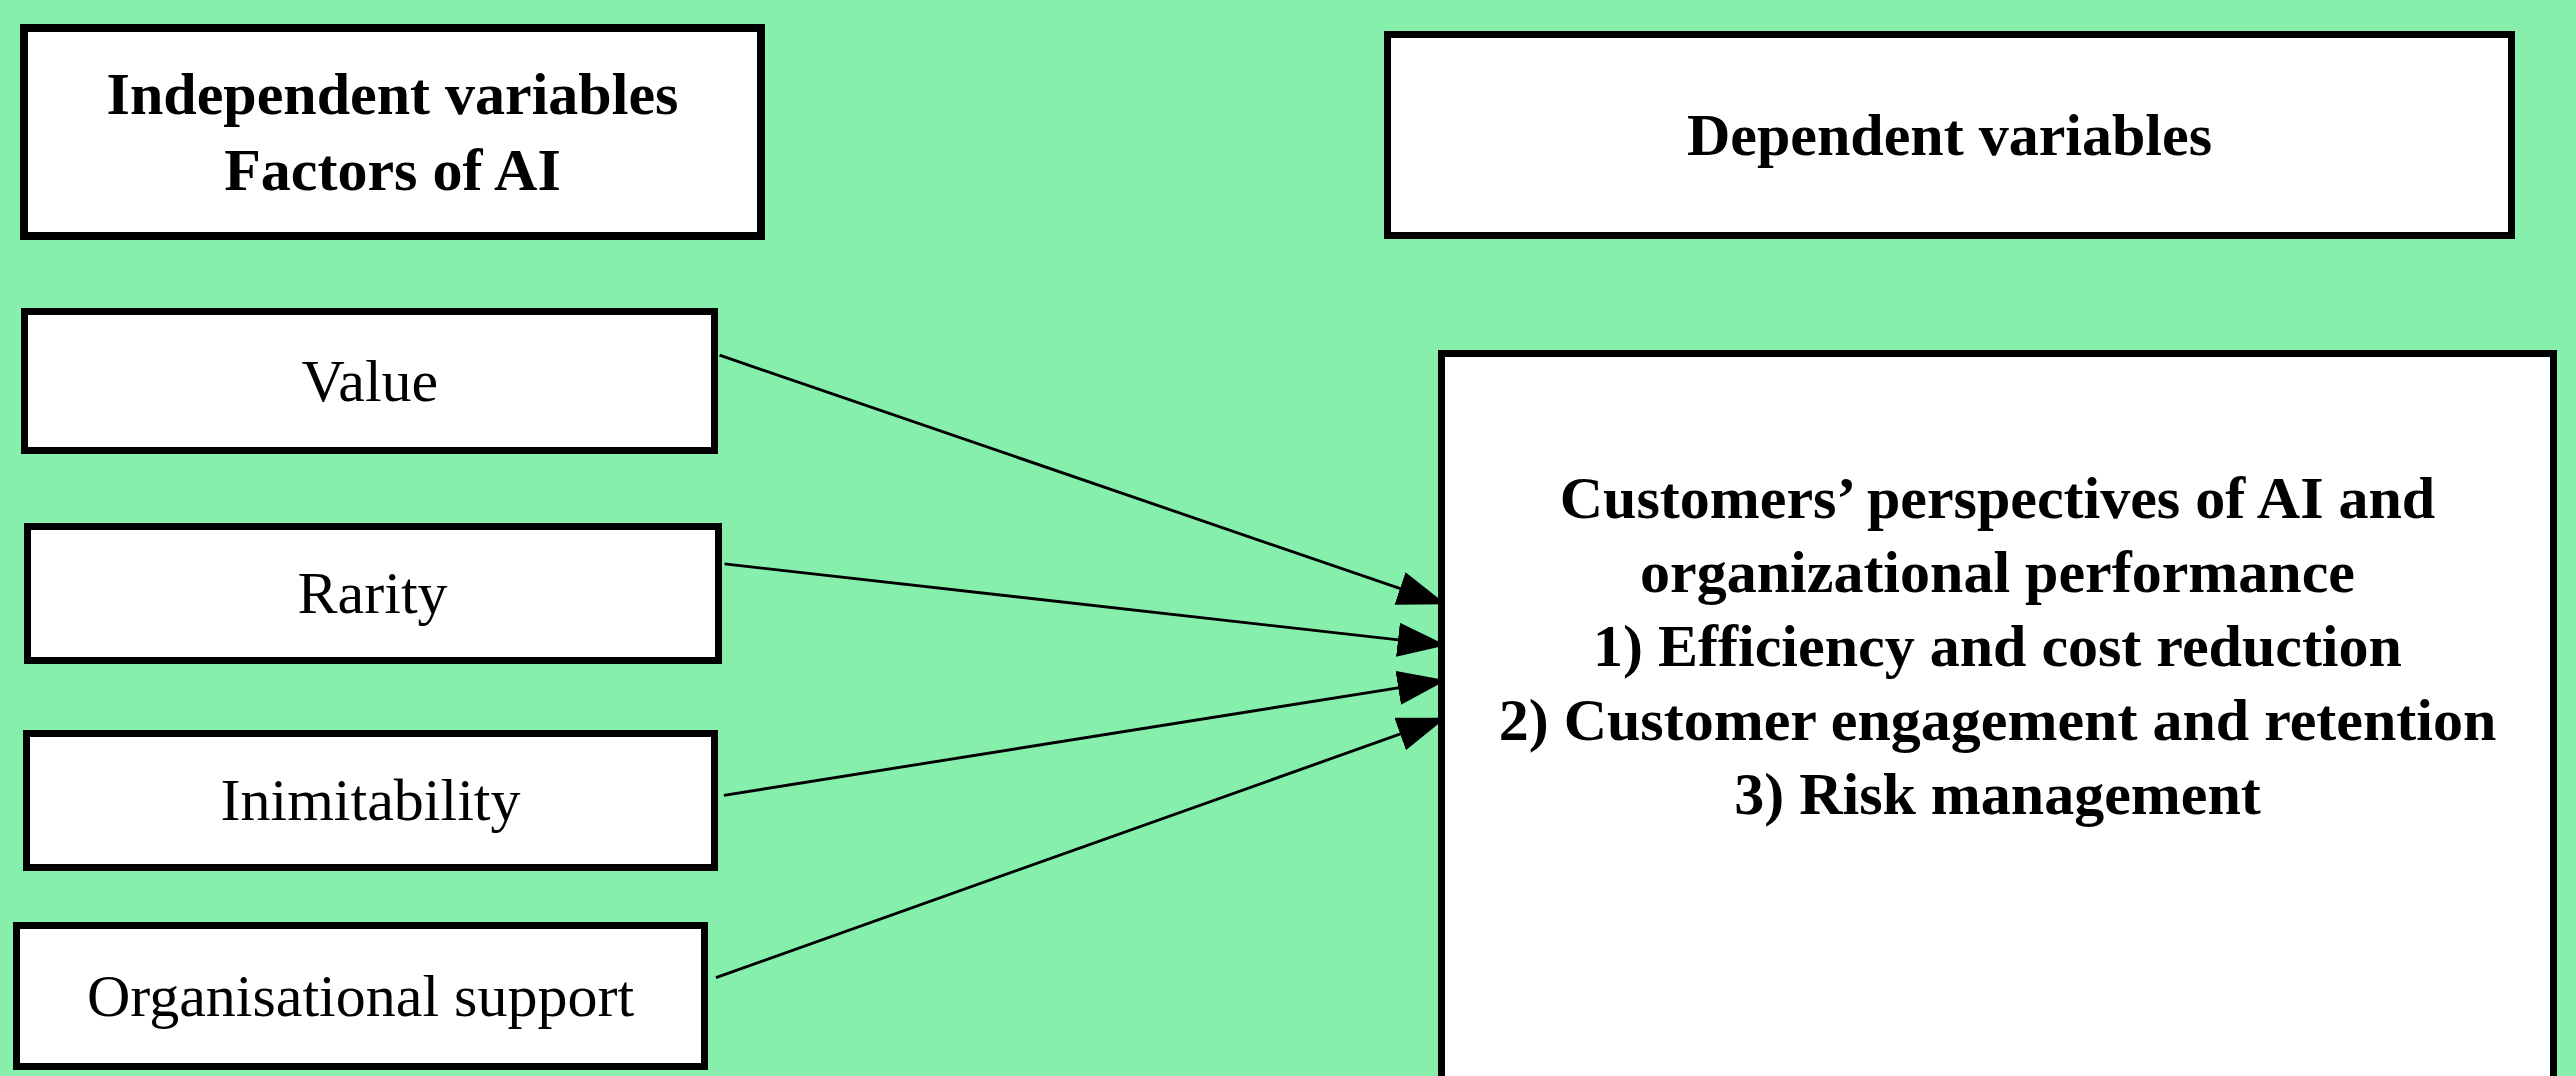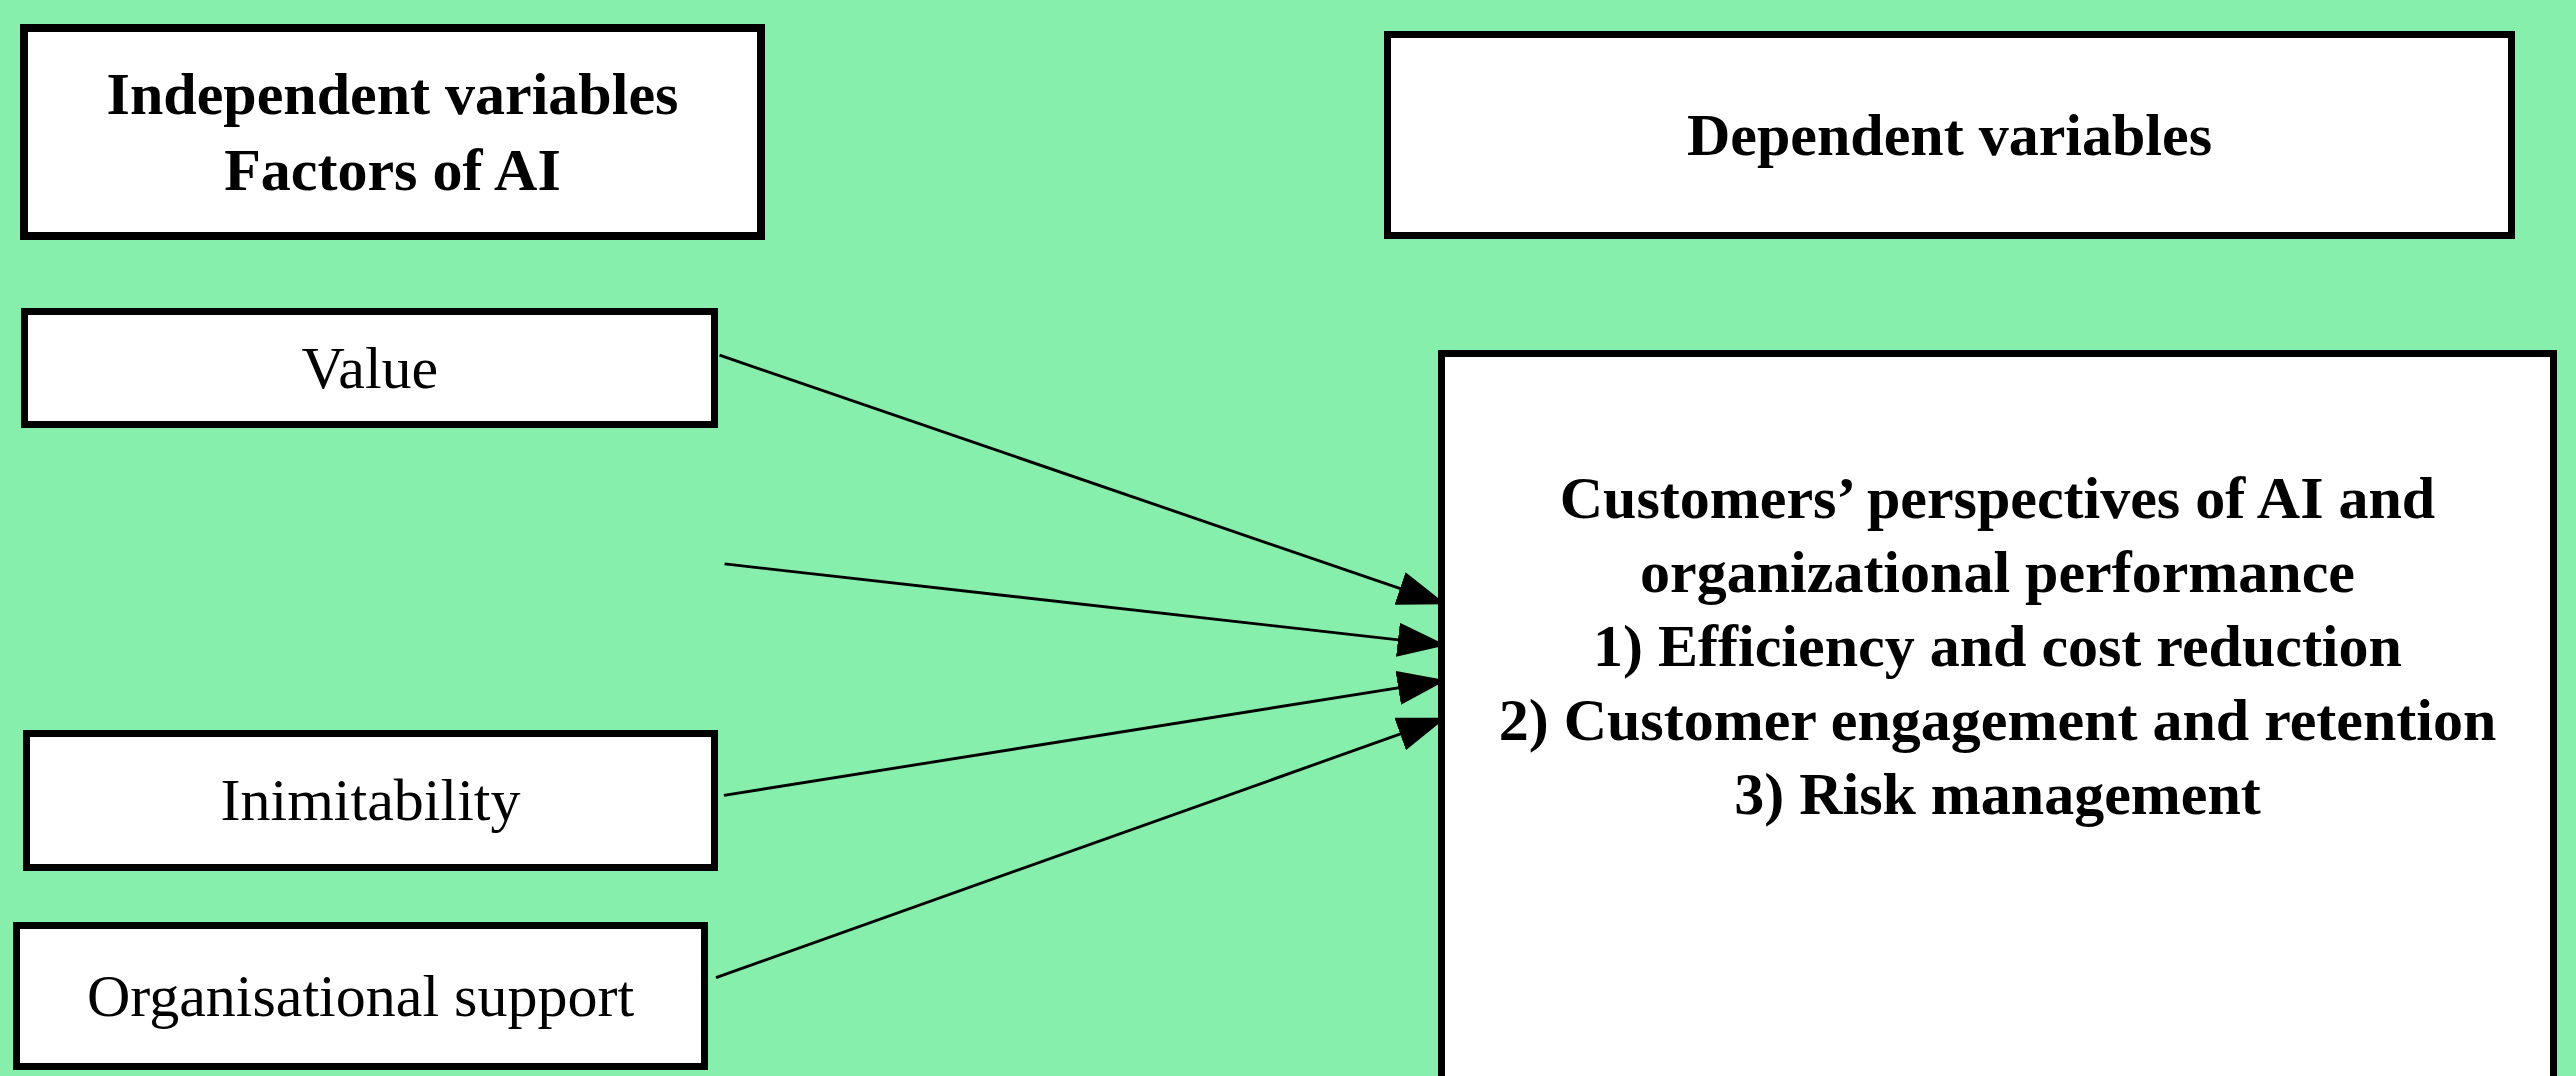--- a/index.html
+++ b/index.html
@@ -21,21 +21,21 @@
     background: #ffffff;
     border: 7.1px solid #000000;
     box-sizing: border-box;
     display: flex;
     flex-direction: column;
     align-items: center;
     justify-content: center;
     text-align: center;
   }
   .hdr-left   { left: 20px;   top: 23.6px;   width: 745px; height: 216px; border-width: 8.6px; }
-  .f-value    { left: 21.4px;   top: 308px;  width: 697px;  height: 120px; align-items: center; }
+  .f-value    { left: 21.4px;   top: 308px;  width: 697px;  height: 146px; align-items: center; }
   .f-rarity   { left: 23.6px;   top: 523px;  width: 698px;  height: 141px; }
   .f-inimit   { left: 23px;   top: 730px; width: 695px;  height: 141px; text-align: right; }
   .f-org      { left: 13px;   top: 922px; width: 695px;  height: 148px; text-align: right; }
   .hdr-right  { left: 1384px; top: 31px;   width: 1131px; height: 208px; border-width: 7.9px; }
   .outcome    { left: 1438px; top: 350px;  width: 1119px; height: 745px; border-width: 7.9px;
                 justify-content: flex-start; padding-top: 104px; }
   .t-bold  { font-weight: bold; font-size: 60px; line-height: 76px; white-space: nowrap; }
   .t-reg   { font-weight: bold; font-size: 60px; line-height: 76px; white-space: nowrap; }
   .outcome .t-bold, .outcome .t-reg { line-height: 74px; }
   .factor-label { font-size: 60px; line-height: 71px; white-space: nowrap; }
@@ -66,20 +66,23 @@
 
   <div class="box hdr-left">
     <div class="t-bold">Independent variables</div>
     <div class="t-reg">Factors of AI</div>
   </div>
 
   <div class="box f-value">
     <div class="factor-label">Value</div>
   </div>
 
+  <div class="box f-rarity">
+    <div class="factor-label">Rarity</div>
+  </div>
 
   <div class="box f-inimit">
     <div class="factor-label">Inimitability</div>
   </div>
 
   <div class="box f-org">
     <div class="factor-label">Organisational support</div>
   </div>
 
   <div class="box hdr-right">

